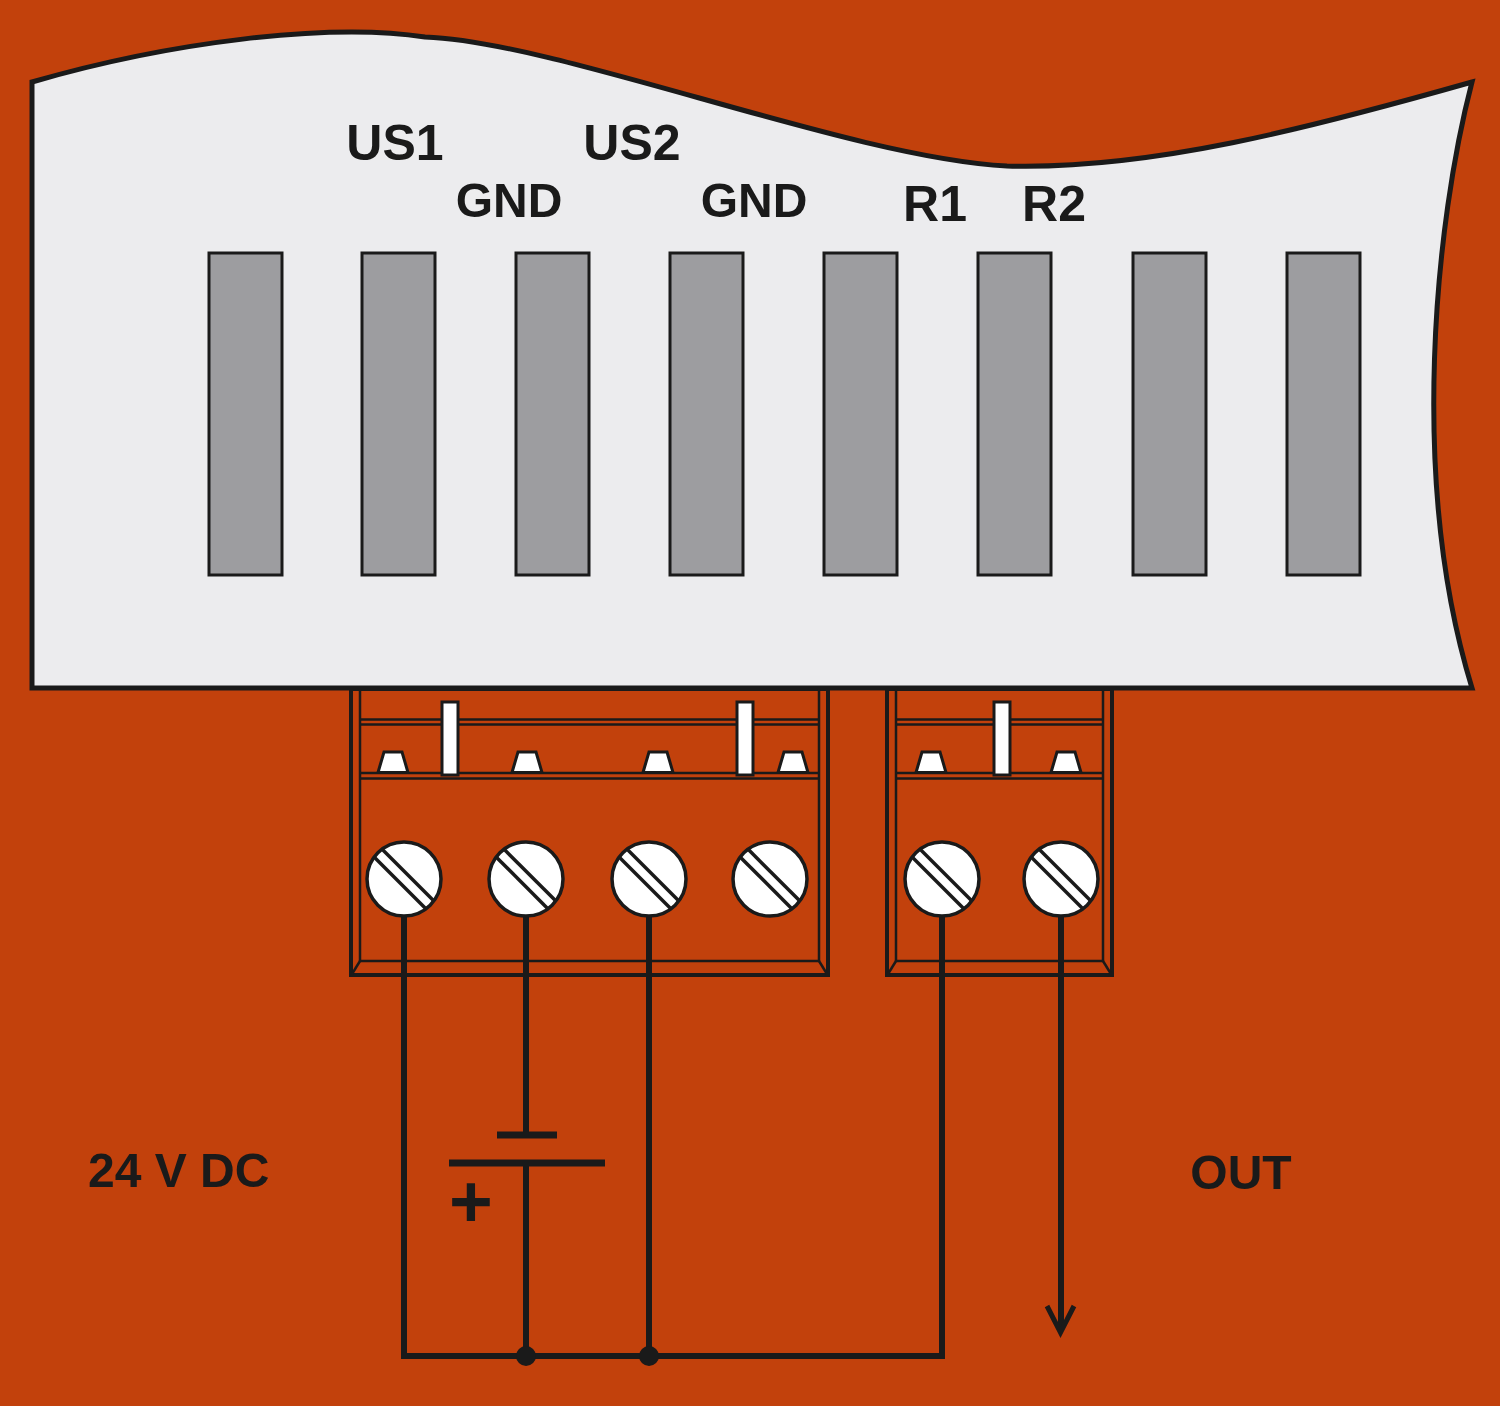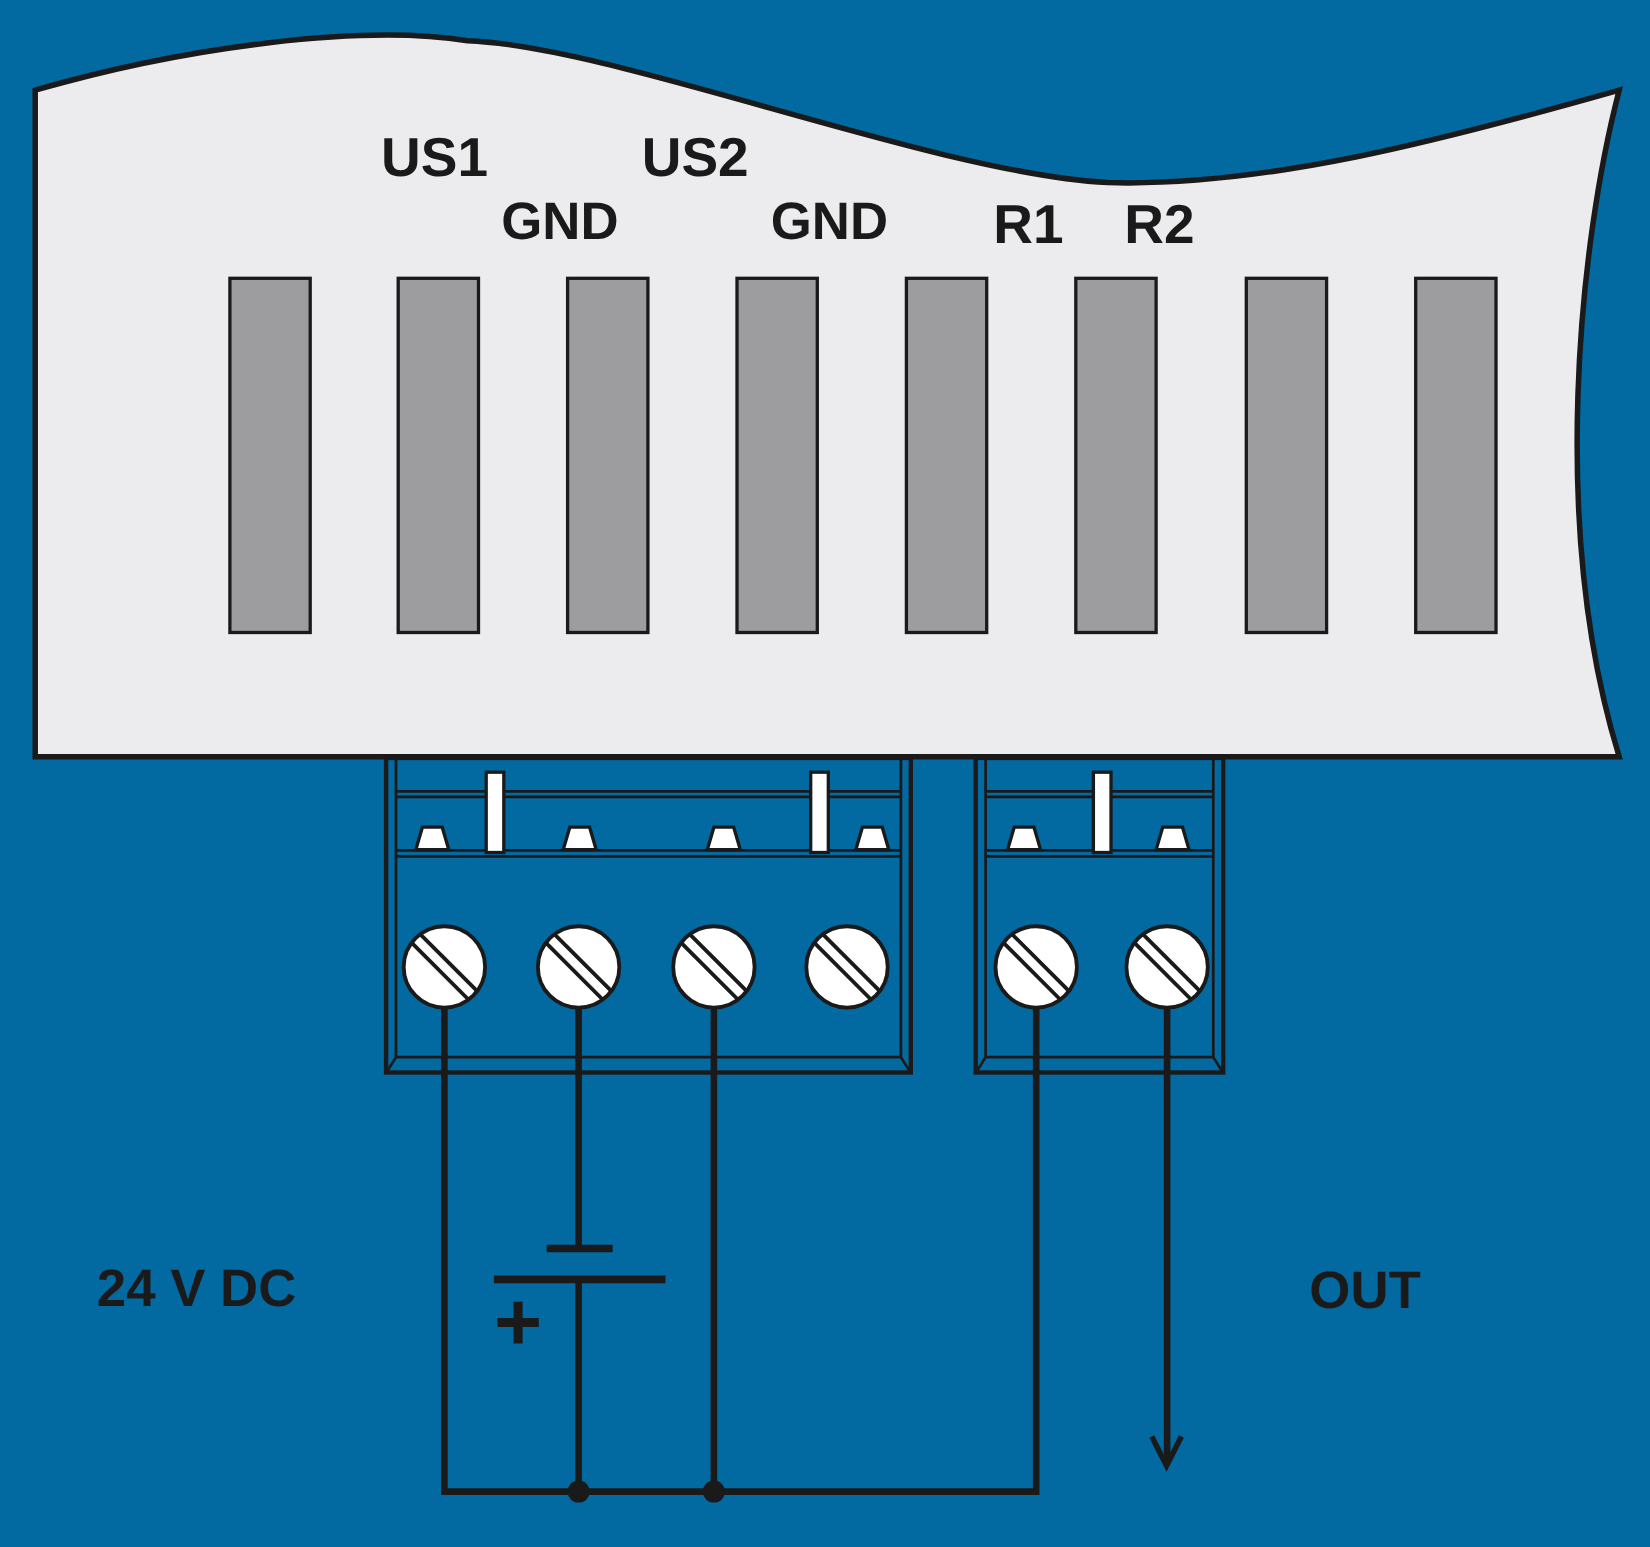--- a/index.html
+++ b/index.html
@@ -1,16 +1,16 @@
 <!DOCTYPE html>
 <html><head>
 <meta charset="utf-8">
 <style>
   html,body{margin:0;padding:0;background:#ffffff;}
-  .stage{width:1500px;height:1406px;background:#0369a1;overflow:hidden;}
+  .stage{width:1500px;height:1406px;background:#c2410c;overflow:hidden;}
   svg{display:block;}
   text{font-family:"Liberation Sans", sans-serif;font-weight:bold;}
 </style>
 </head>
 <body>
 
 <div class="stage">
 <svg width="1500" height="1406" viewBox="0 0 1500 1406">
 
   <g stroke="#1a1a1a" fill="none">

